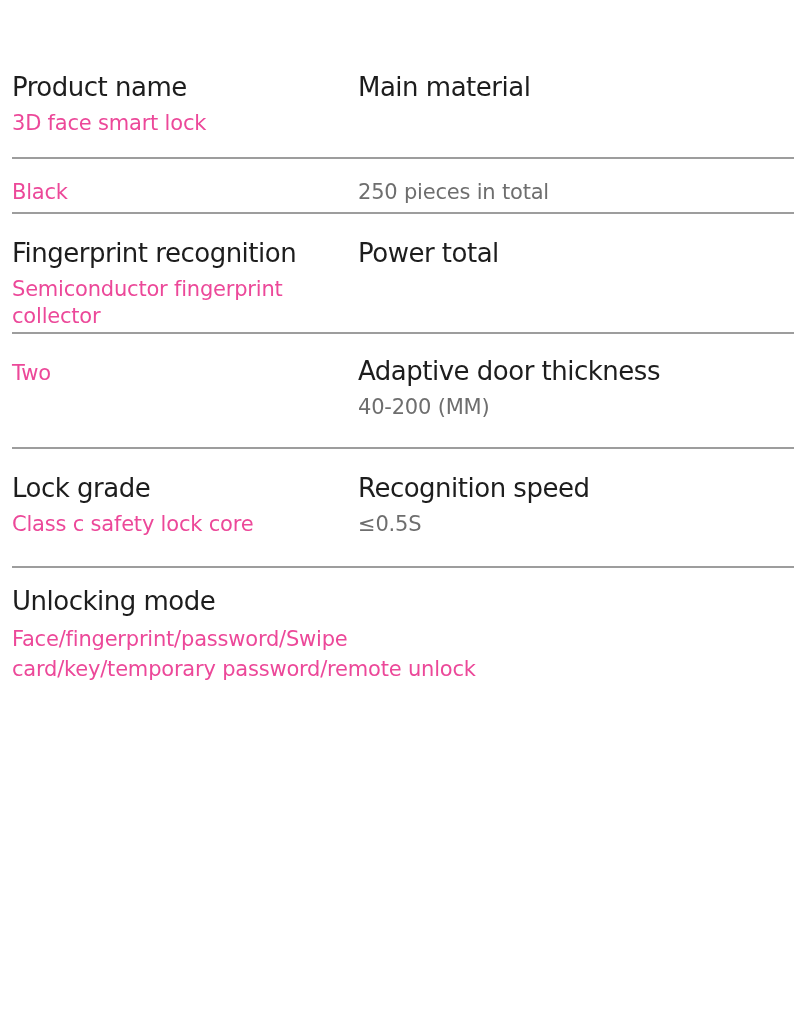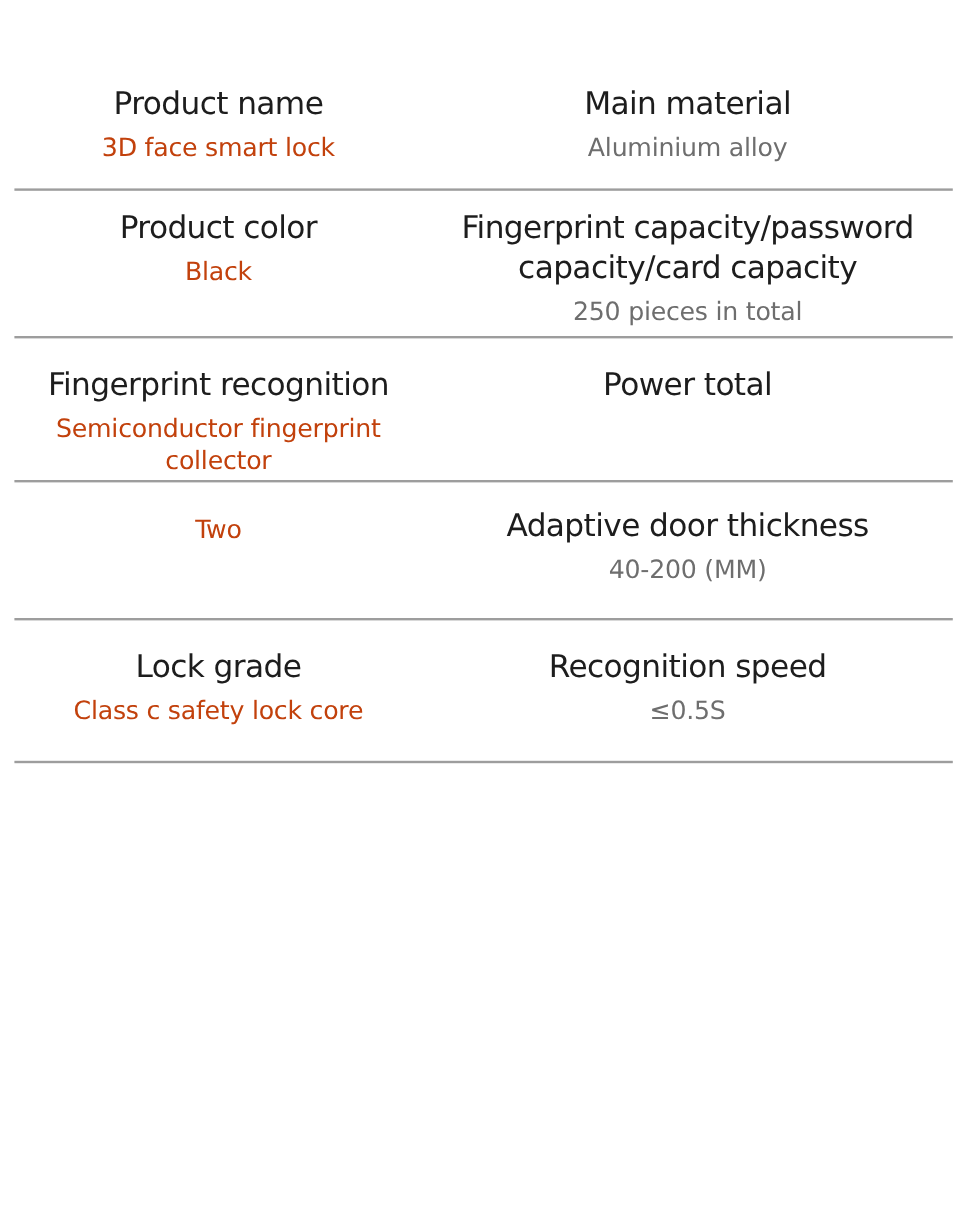--- a/index.html
+++ b/index.html
@@ -9,21 +9,20 @@
   }
   body {
     width: 800px;
     height: 1011px;
     overflow: hidden;
     font-family: "DejaVu Sans", "Liberation Sans", sans-serif;
   }
   .sheet {
     padding: 58px 6px 0 12px;
     box-sizing: border-box;
-    text-align: center;
   }
   .spec-row {
     display: grid;
     grid-template-columns: 346px 1fr;
     border-bottom: 2px solid #9d9d9d;
   }
   .cell {
     padding-right: 6px;
   }
   .spec-label {
@@ -31,21 +30,21 @@
     line-height: 34px;
     letter-spacing: -0.5px;
     color: #1d1d1d;
   }
   .spec-value {
     font-size: 21px;
     line-height: 27px;
     letter-spacing: -0.2px;
     margin-top: 6px;
   }
-  .spec-value.dark { color: #c2410c; }
+  .spec-value.dark { color: #ec4899; }
   .spec-value.gray { color: #6e6e6e; }
 
   .r1 { padding: 12px 0 20px; }
   .r2 { padding: 14px 0 6px; }
   .r3 { padding: 22px 0 2px; }
   .r4 { padding: 20px 0 26px; }
   .r5 { padding: 22px 0 28px; }
   .r6 {
     padding: 16px 0 0;
     border-bottom: none;
@@ -61,31 +60,28 @@
 
 <div class="sheet">
 
   <div class="spec-row r1">
     <div class="cell">
       <div class="spec-label">Product name</div>
       <div class="spec-value dark">3D face smart lock</div>
     </div>
     <div class="cell">
       <div class="spec-label">Main material</div>
-      <div class="spec-value gray">Aluminium alloy</div>
     </div>
   </div>
 
   <div class="spec-row r2">
     <div class="cell">
-      <div class="spec-label">Product color</div>
       <div class="spec-value dark">Black</div>
     </div>
     <div class="cell">
-      <div class="spec-label">Fingerprint capacity/password capacity/card capacity</div>
       <div class="spec-value gray">250 pieces in total</div>
     </div>
   </div>
 
   <div class="spec-row r3">
     <div class="cell">
       <div class="spec-label">Fingerprint recognition</div>
       <div class="spec-value dark">Semiconductor fingerprint collector</div>
     </div>
     <div class="cell">
@@ -107,14 +103,20 @@
     <div class="cell">
       <div class="spec-label">Lock grade</div>
       <div class="spec-value dark">Class c safety lock core</div>
     </div>
     <div class="cell">
       <div class="spec-label">Recognition speed</div>
       <div class="spec-value gray">≤0.5S</div>
     </div>
   </div>
 
+  <div class="spec-row r6">
+    <div class="cell">
+      <div class="spec-label">Unlocking mode</div>
+      <div class="spec-value dark">Face/fingerprint/password/Swipe card/key/temporary password/remote unlock</div>
+    </div>
+  </div>
 
 </div>
 
 </body></html>

